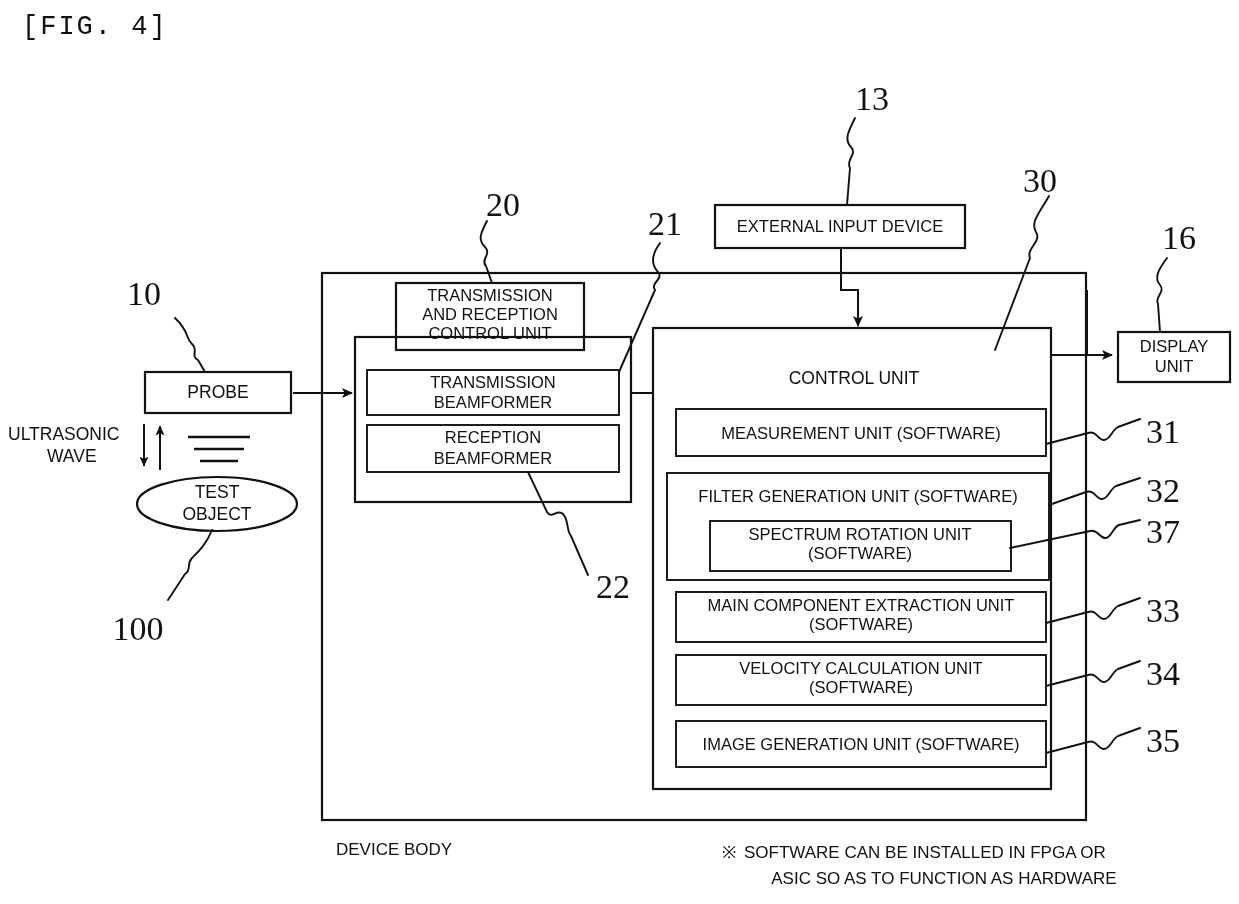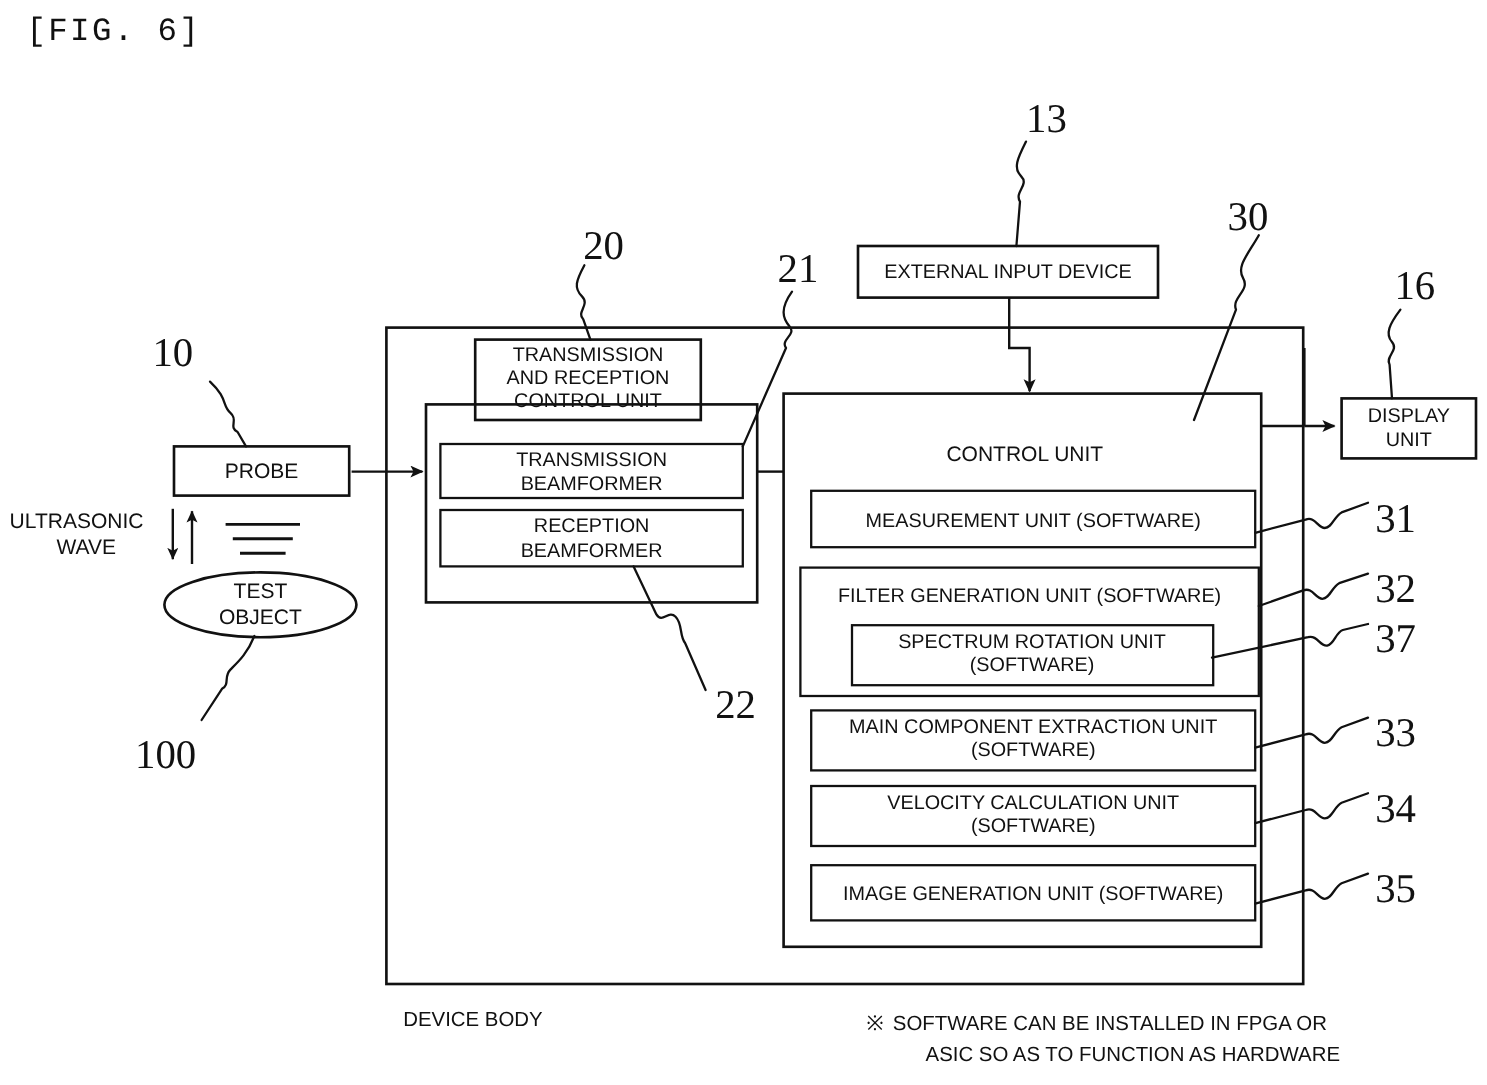--- a/index.html
+++ b/index.html
@@ -16,21 +16,21 @@
   text{font-family:"Liberation Sans",sans-serif;fill:#111;}
   .t{font-size:17.5px;}
   .t-sm{font-size:16.5px;}
   .t-cu{font-size:17.5px;}
   .num{font-family:"Liberation Serif",serif;font-size:34px;fill:#111;}
   .foot{font-size:17px;}
 </style>
 </head>
 <body>
 
-<div id="figlabel">[FIG. 6]</div>
+<div id="figlabel">[FIG. 4]</div>
 
 <svg width="1239" height="904" viewBox="0 0 1239 904">
   <defs>
     <marker id="arrHead" markerWidth="12" markerHeight="12" refX="10" refY="5" orient="auto" markerUnits="userSpaceOnUse">
       <path d="M0,0 L11,5 L0,10 L2.6,5 Z" fill="#111"></path>
     </marker>
     <marker id="arrHeadSm" markerWidth="11" markerHeight="11" refX="9.5" refY="4.6" orient="auto" markerUnits="userSpaceOnUse">
       <path d="M0,0 L10,4.6 L0,9.2 L2.4,4.6 Z" fill="#111"></path>
     </marker>
   </defs>

